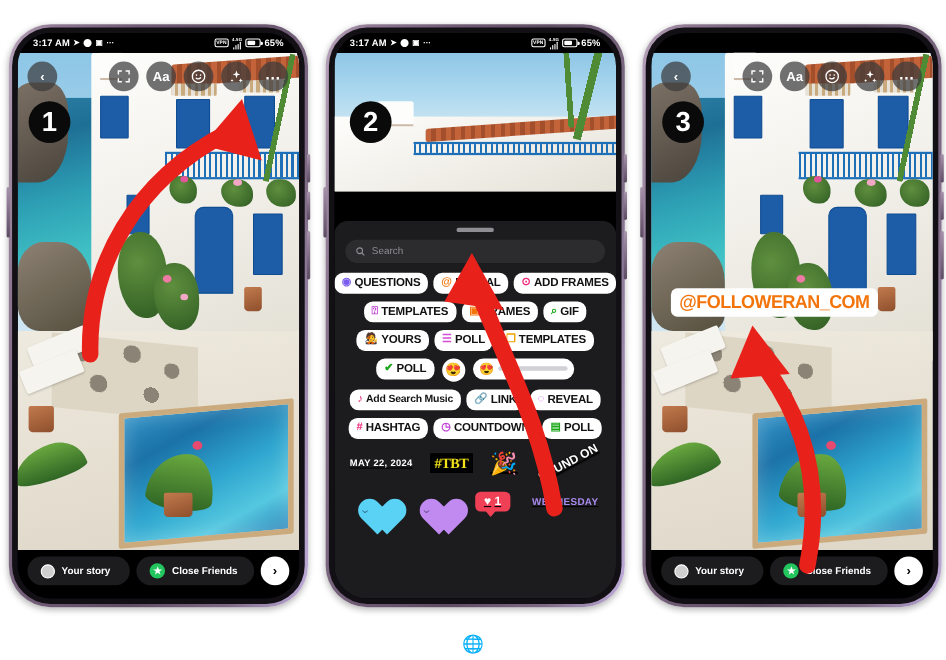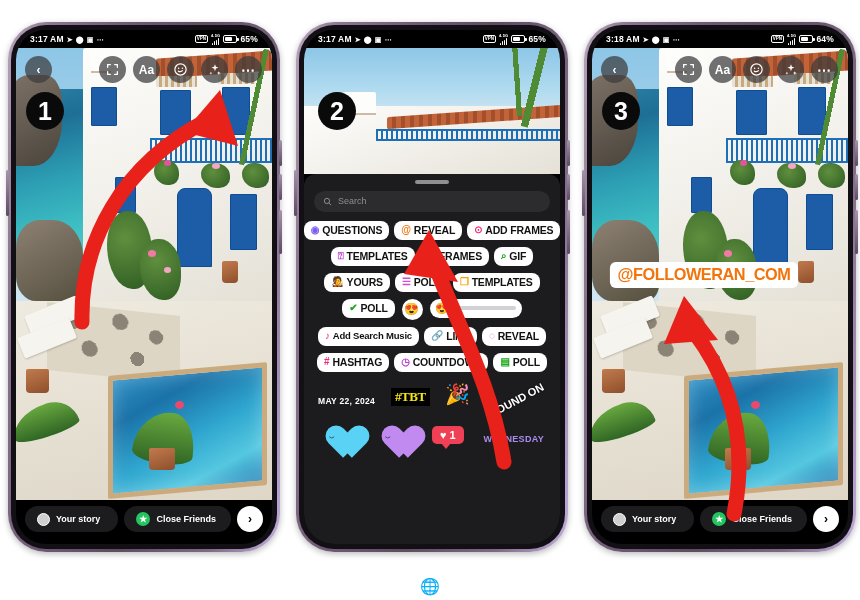--- a/index.html
+++ b/index.html
@@ -133,41 +133,41 @@
     border:1.5px solid #fff;flex:none;}
   .cfav{width:14px;height:14px;border-radius:50%;background:#22c55e;
     display:flex;align-items:center;justify-content:center;color:#fff;
     font-size:9px;flex:none;line-height:1;}
   .nextbtn{width:26px;height:26px;border-radius:50%;background:#fff;
     display:flex;align-items:center;justify-content:center;color:#000;
     font-size:12px;font-weight:bold;flex:none;}
 
   
   .tray{position:absolute;left:0;right:0;bottom:0;background:#1c1c1e;
-    border-radius:12px 12px 26px 26px;z-index:6;overflow:hidden;}
+    border-radius:12px 12px 26px 26px;z-index:6;overflow:hidden;margin-top:27px;}
   .grabber{width:34px;height:3.5px;border-radius:2px;background:#8e8e93;
     margin:6px auto 7px;}
   .searchbar{height:21px;margin:0 10px 9px;border-radius:11px;background:#2c2c2e;
     display:flex;align-items:center;gap:6px;padding:0 9px;color:#8e8e93;
     font-size:9px;}
   .srow{display:flex;justify-content:center;flex-wrap:nowrap;gap:5px;
     margin:0 7px 7px;}
   .schip{background:#fff;color:#111;border-radius:8px;height:19px;
     display:flex;align-items:center;gap:3px;padding:0 7px;
     font-size:10.5px;font-weight:bold;white-space:nowrap;line-height:1;
     letter-spacing:-.2px;}
   .schip .gi{font-size:10px;line-height:1;display:flex;align-items:center;}
   .schip.mix{font-weight:bold;font-size:9.5px;}
   .emojibtn{width:21px;height:21px;border-radius:50%;background:#fff;
     display:flex;align-items:center;justify-content:center;font-size:12px;flex:none;}
   .slider{background:#fff;border-radius:10px;height:19px;display:flex;
     align-items:center;gap:4px;padding:0 6px;width:92px;}
   .slider .track{flex:1;height:4px;border-radius:2px;background:#d1d1d6;}
-  .stickerrow{display:flex;align-items:flex-end;justify-content:space-around;
-    margin:4px 6px 0;}
+  .stickerrow{display:flex;align-items:center;justify-content:space-around;
+    margin:4px 6px 0;text-decoration:underline;}
   .dateSticker{color:#fff;font-size:8.5px;font-weight:bold;letter-spacing:.3px;}
   .tbtSticker{background:#000;color:#f2e21a;font-size:13px;font-weight:bold;
     padding:1px 4px;letter-spacing:-.5px;font-family:"Liberation Serif",serif;}
   .confetti{font-size:20px;}
   .soundon{font-size:11px;font-weight:bold;color:#fff;transform:rotate(-28deg);
     text-shadow:0 0 2px #000;}
   .heartS{width:36px;height:32px;position:relative;}
   .heartS::before,.heartS::after{content:"";position:absolute;width:21px;
     height:31px;border-radius:21px 21px 0 0;top:0;}
   .heartS::before{left:17px;transform:rotate(45deg);transform-origin:0 100%;}
@@ -509,45 +509,20 @@
 
   <div class="phone p3">
     <div class="bezel"></div>
     <div class="btn-side v1"></div>
     <div class="btn-side v2"></div>
     <div class="btn-side v3"></div>
     <div class="btn-left"></div>
 
     <div class="screen">
 
-      <div class="statusbar">
-        <div class="sb-left">
-          <span>3:18 AM</span>
-          <span class="sb-ico">➤</span>
-          <span class="sb-ico">⬤</span>
-          <span class="sb-ico">▣</span>
-          <span class="sb-ico">⋯</span>
-        </div>
-        <div class="sb-right">
-          <span class="vpn-box">VPN</span>
-          <span style="display:flex;flex-direction:column;align-items:center">
-            <span class="net-lbl">4.5G</span>
-            <span class="bars">
-                <i></i>
-                <i></i>
-                <i></i>
-                <i></i>
-              </span>
-          </span>
-          <span class="batt">
-              <i></i>
-            </span>
-          <span>64%</span>
-        </div>
-      </div>
 
       <div class="photo" style="top:18px;bottom:44px;">
         <div class="sky"></div>
         <div class="sea"></div>
           <div class="rock"></div>
           <div class="rock2"></div>
         <div class="villa">
           <div class="chimney"></div>
           <div class="roof"></div>
           <div class="win" style="left:4%;top:14%;width:13%;height:14%"></div>

